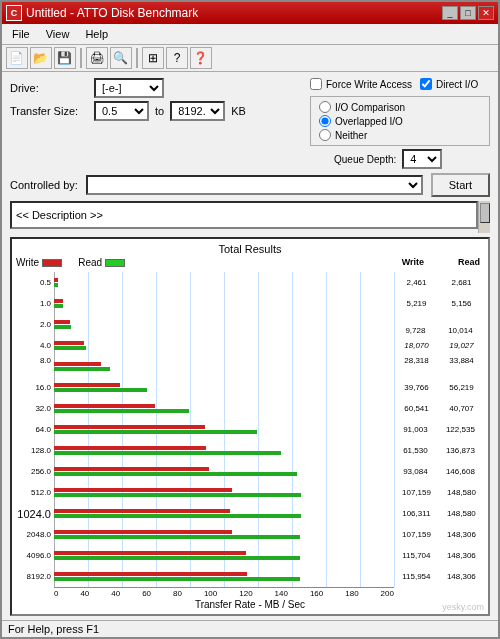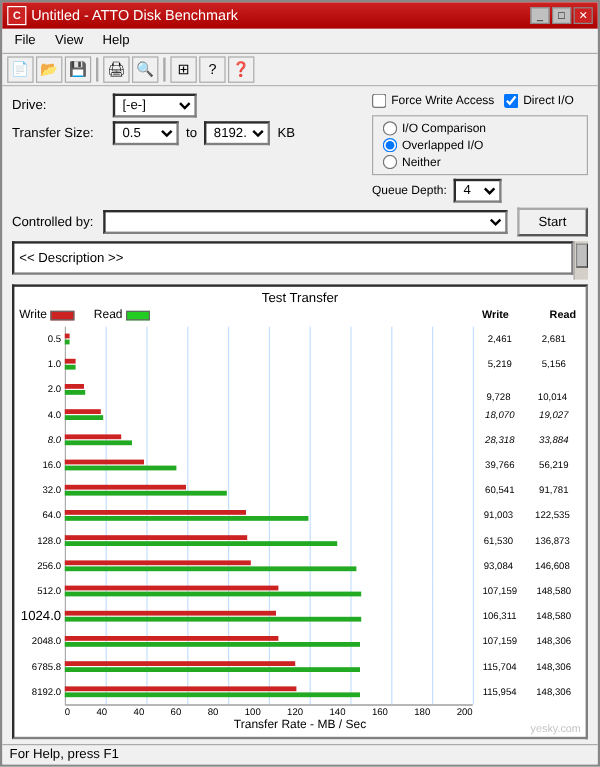--- a/index.html
+++ b/index.html
@@ -330,21 +330,21 @@
             <input type="radio" name="iomode" checked="" style="">
             <span style="font-size:10px;">Overlapped I/O</span>
           </div>
           <div class="radio-row">
             <input type="radio" name="iomode" style="">
             <span style="font-size:10px;">Neither</span>
           </div>
         </div>
 
         <div class="queue-row">
-          <span style="font-size:10px;">Queue Depth:</span>
+          <span style="font-size:10px;margin-left:24px;">Queue Depth:</span>
           <select class="win-select" style="width:40px;">
             <option>4</option>
           </select>
         </div>
       </div>
     </div>
 
     <div style="display:flex; align-items:center; gap:8px; margin-bottom:4px;">
       <span style="font-size:11px; white-space:nowrap;">Controlled by:</span>
       <select class="win-select full-select" style="flex:1; height:20px;"></select>
@@ -354,21 +354,21 @@
     <div style="display:flex; margin-bottom:4px; position:relative;">
       <div class="description-box" style="flex:1;">
         <span>&lt;&lt; Description &gt;&gt;</span>
       </div>
       <div class="scrollbar-vert">
         <div class="scrollbar-thumb"></div>
       </div>
     </div>
 
     <div class="chart-area">
-      <div class="chart-title">Test Transfer</div>
+      <div class="chart-title">Total Results</div>
       <div class="chart-legend">
         <div class="legend-item">
           <span>Write</span>
           <div class="legend-color" style="background:#cc2222;"></div>
         </div>
         <div class="legend-item">
           <span>Read</span>
           <div class="legend-color" style="background:#22cc22;"></div>
         </div>
         <div style="flex:1;"></div>
@@ -468,21 +468,21 @@
                   <div style="position: absolute; left: 100%; top: 0px; bottom: 0px; width: 1px; background: rgb(170, 212, 255); opacity: 0.7;"></div>
                 </div>
                 <div style="height: 4px; background: rgb(204, 34, 34); width: 8.82324%; position: relative; z-index: 1;"></div>
                 <div style="height: 4px; background: rgb(34, 170, 34); width: 9.29053%; margin-top: 1px; position: relative; z-index: 1;"></div>
               </div>
               <div style="width: 90px; display: flex; justify-content: space-around; font-size: 8px; font-style: italic;">
                 <span>18,070</span>
                 <span>19,027</span>
               </div>
             </div>
-            <div style="display: flex; align-items: center; flex: 1 1 0%; min-height: 0px; font-style: italic;">
+            <div style="display: flex; align-items: flex-start; flex: 1 1 0%; min-height: 0px;">
               <span style="width: 38px; text-align: right; font-size: 8px; padding-right: 3px; white-space: nowrap;">8.0</span>
               <div style="flex: 1 1 0%; display: flex; flex-direction: column; justify-content: center; position: relative; height: 100%;">
                 <div style="position: absolute; inset: 0px; display: flex; pointer-events: none;">
                   <div style="position: absolute; left: 0%; top: 0px; bottom: 0px; width: 1px; background: rgb(136, 136, 136); opacity: 0.7;"></div>
                   <div style="position: absolute; left: 10%; top: 0px; bottom: 0px; width: 1px; background: rgb(170, 212, 255); opacity: 0.7;"></div>
                   <div style="position: absolute; left: 20%; top: 0px; bottom: 0px; width: 1px; background: rgb(170, 212, 255); opacity: 0.7;"></div>
                   <div style="position: absolute; left: 30%; top: 0px; bottom: 0px; width: 1px; background: rgb(170, 212, 255); opacity: 0.7;"></div>
                   <div style="position: absolute; left: 40%; top: 0px; bottom: 0px; width: 1px; background: rgb(170, 212, 255); opacity: 0.7;"></div>
                   <div style="position: absolute; left: 50%; top: 0px; bottom: 0px; width: 1px; background: rgb(170, 212, 255); opacity: 0.7;"></div>
                   <div style="position: absolute; left: 60%; top: 0px; bottom: 0px; width: 1px; background: rgb(170, 212, 255); opacity: 0.7;"></div>
@@ -537,21 +537,21 @@
                   <div style="position: absolute; left: 70%; top: 0px; bottom: 0px; width: 1px; background: rgb(170, 212, 255); opacity: 0.7;"></div>
                   <div style="position: absolute; left: 80%; top: 0px; bottom: 0px; width: 1px; background: rgb(170, 212, 255); opacity: 0.7;"></div>
                   <div style="position: absolute; left: 90%; top: 0px; bottom: 0px; width: 1px; background: rgb(170, 212, 255); opacity: 0.7;"></div>
                   <div style="position: absolute; left: 100%; top: 0px; bottom: 0px; width: 1px; background: rgb(170, 212, 255); opacity: 0.7;"></div>
                 </div>
                 <div style="height: 4px; background: rgb(204, 34, 34); width: 29.561%; position: relative; z-index: 1;"></div>
                 <div style="height: 4px; background: rgb(34, 170, 34); width: 39.7734%; margin-top: 1px; position: relative; z-index: 1;"></div>
               </div>
               <div style="width: 90px; display: flex; justify-content: space-around; font-size: 8px;">
                 <span>60,541</span>
-                <span>91,781</span>
+                <span>40,707</span>
               </div>
             </div>
             <div style="display: flex; align-items: center; flex: 1 1 0%; min-height: 0px;">
               <span style="width: 38px; text-align: right; font-size: 8px; padding-right: 3px; white-space: nowrap;">64.0</span>
               <div style="flex: 1 1 0%; display: flex; flex-direction: column; justify-content: center; position: relative; height: 100%;">
                 <div style="position: absolute; inset: 0px; display: flex; pointer-events: none;">
                   <div style="position: absolute; left: 0%; top: 0px; bottom: 0px; width: 1px; background: rgb(136, 136, 136); opacity: 0.7;"></div>
                   <div style="position: absolute; left: 10%; top: 0px; bottom: 0px; width: 1px; background: rgb(170, 212, 255); opacity: 0.7;"></div>
                   <div style="position: absolute; left: 20%; top: 0px; bottom: 0px; width: 1px; background: rgb(170, 212, 255); opacity: 0.7;"></div>
                   <div style="position: absolute; left: 30%; top: 0px; bottom: 0px; width: 1px; background: rgb(170, 212, 255); opacity: 0.7;"></div>
@@ -685,21 +685,21 @@
                 </div>
                 <div style="height: 4px; background: rgb(204, 34, 34); width: 52.3237%; position: relative; z-index: 1;"></div>
                 <div style="height: 4px; background: rgb(34, 170, 34); width: 72.415%; margin-top: 1px; position: relative; z-index: 1;"></div>
               </div>
               <div style="width: 90px; display: flex; justify-content: space-around; font-size: 8px;">
                 <span>107,159</span>
                 <span>148,306</span>
               </div>
             </div>
             <div style="display: flex; align-items: center; flex: 1 1 0%; min-height: 0px;">
-              <span style="width: 38px; text-align: right; font-size: 8px; padding-right: 3px; white-space: nowrap;">6785.8</span>
+              <span style="width: 38px; text-align: right; font-size: 8px; padding-right: 3px; white-space: nowrap;">4096.0</span>
               <div style="flex: 1 1 0%; display: flex; flex-direction: column; justify-content: center; position: relative; height: 100%;">
                 <div style="position: absolute; inset: 0px; display: flex; pointer-events: none;">
                   <div style="position: absolute; left: 0%; top: 0px; bottom: 0px; width: 1px; background: rgb(136, 136, 136); opacity: 0.7;"></div>
                   <div style="position: absolute; left: 10%; top: 0px; bottom: 0px; width: 1px; background: rgb(170, 212, 255); opacity: 0.7;"></div>
                   <div style="position: absolute; left: 20%; top: 0px; bottom: 0px; width: 1px; background: rgb(170, 212, 255); opacity: 0.7;"></div>
                   <div style="position: absolute; left: 30%; top: 0px; bottom: 0px; width: 1px; background: rgb(170, 212, 255); opacity: 0.7;"></div>
                   <div style="position: absolute; left: 40%; top: 0px; bottom: 0px; width: 1px; background: rgb(170, 212, 255); opacity: 0.7;"></div>
                   <div style="position: absolute; left: 50%; top: 0px; bottom: 0px; width: 1px; background: rgb(170, 212, 255); opacity: 0.7;"></div>
                   <div style="position: absolute; left: 60%; top: 0px; bottom: 0px; width: 1px; background: rgb(170, 212, 255); opacity: 0.7;"></div>
                   <div style="position: absolute; left: 70%; top: 0px; bottom: 0px; width: 1px; background: rgb(170, 212, 255); opacity: 0.7;"></div>

